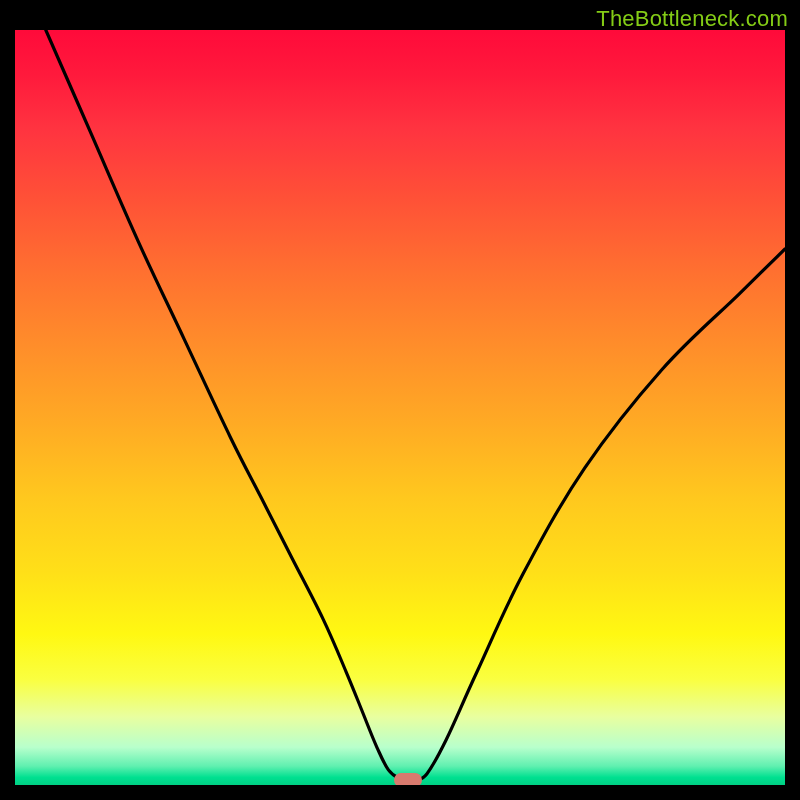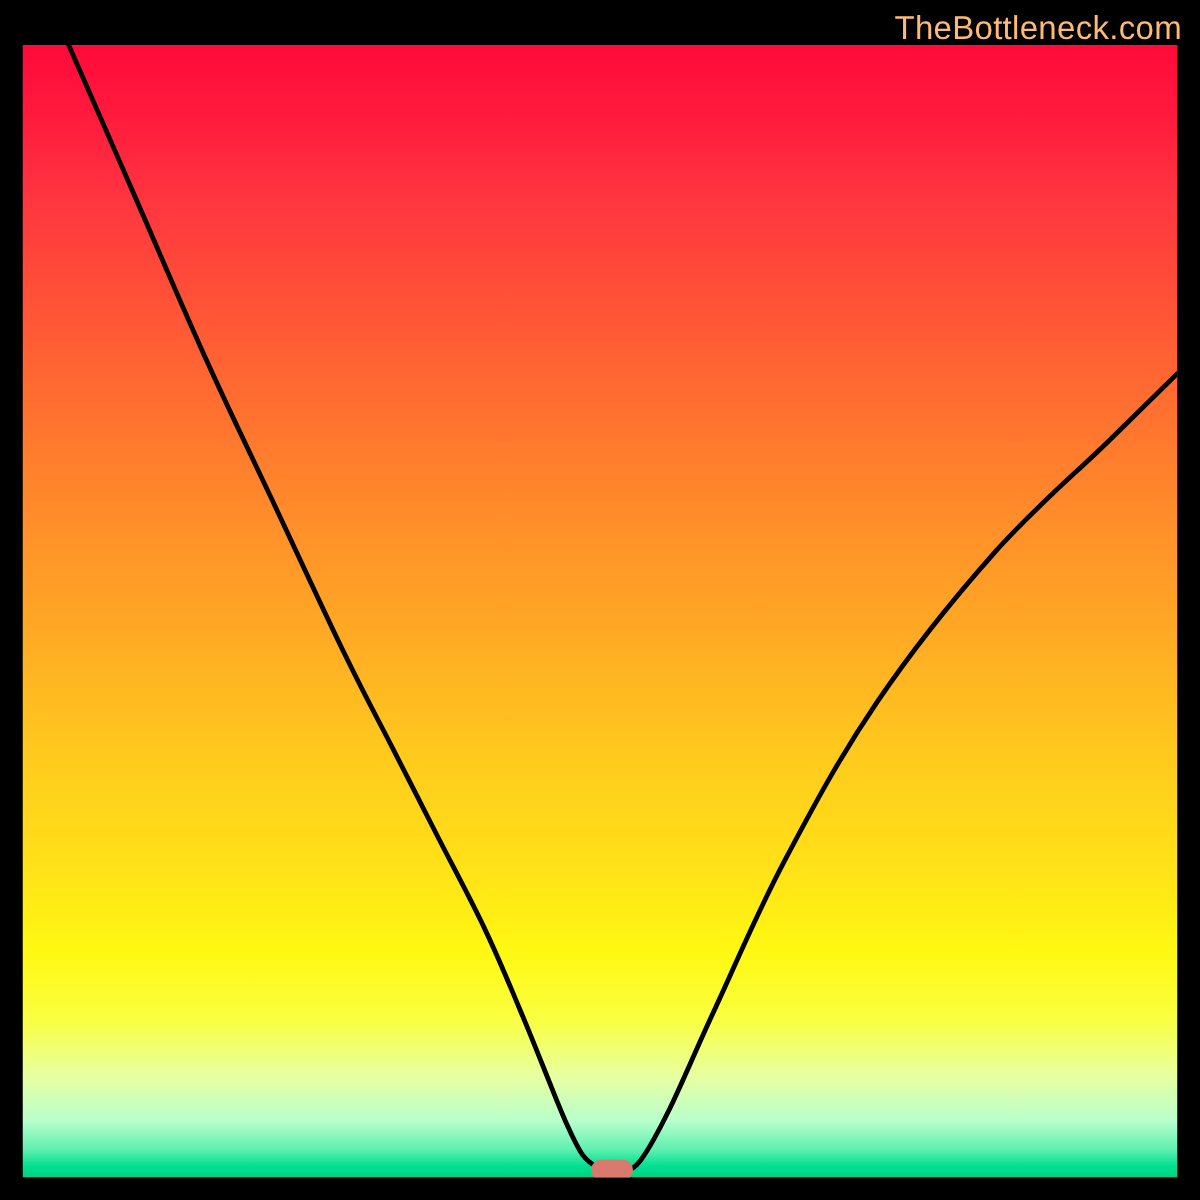--- a/index.html
+++ b/index.html
@@ -49,21 +49,21 @@
       #b8ffcc 95%,
       #60f0b0 97.5%,
       #00e090 99%,
       #00d084 100%
     );
   }
   .watermark {
     position: absolute;
     top: 6px;
     right: 12px;
-    color: #fdba74;
+    color: #84cc16;
     font-size: 22px;
     font-weight: 500;
     letter-spacing: 0.2px;
   }
   .curve-svg {
     position: absolute;
     top: 0;
     left: 0;
     width: 100%;
     height: 100%;

